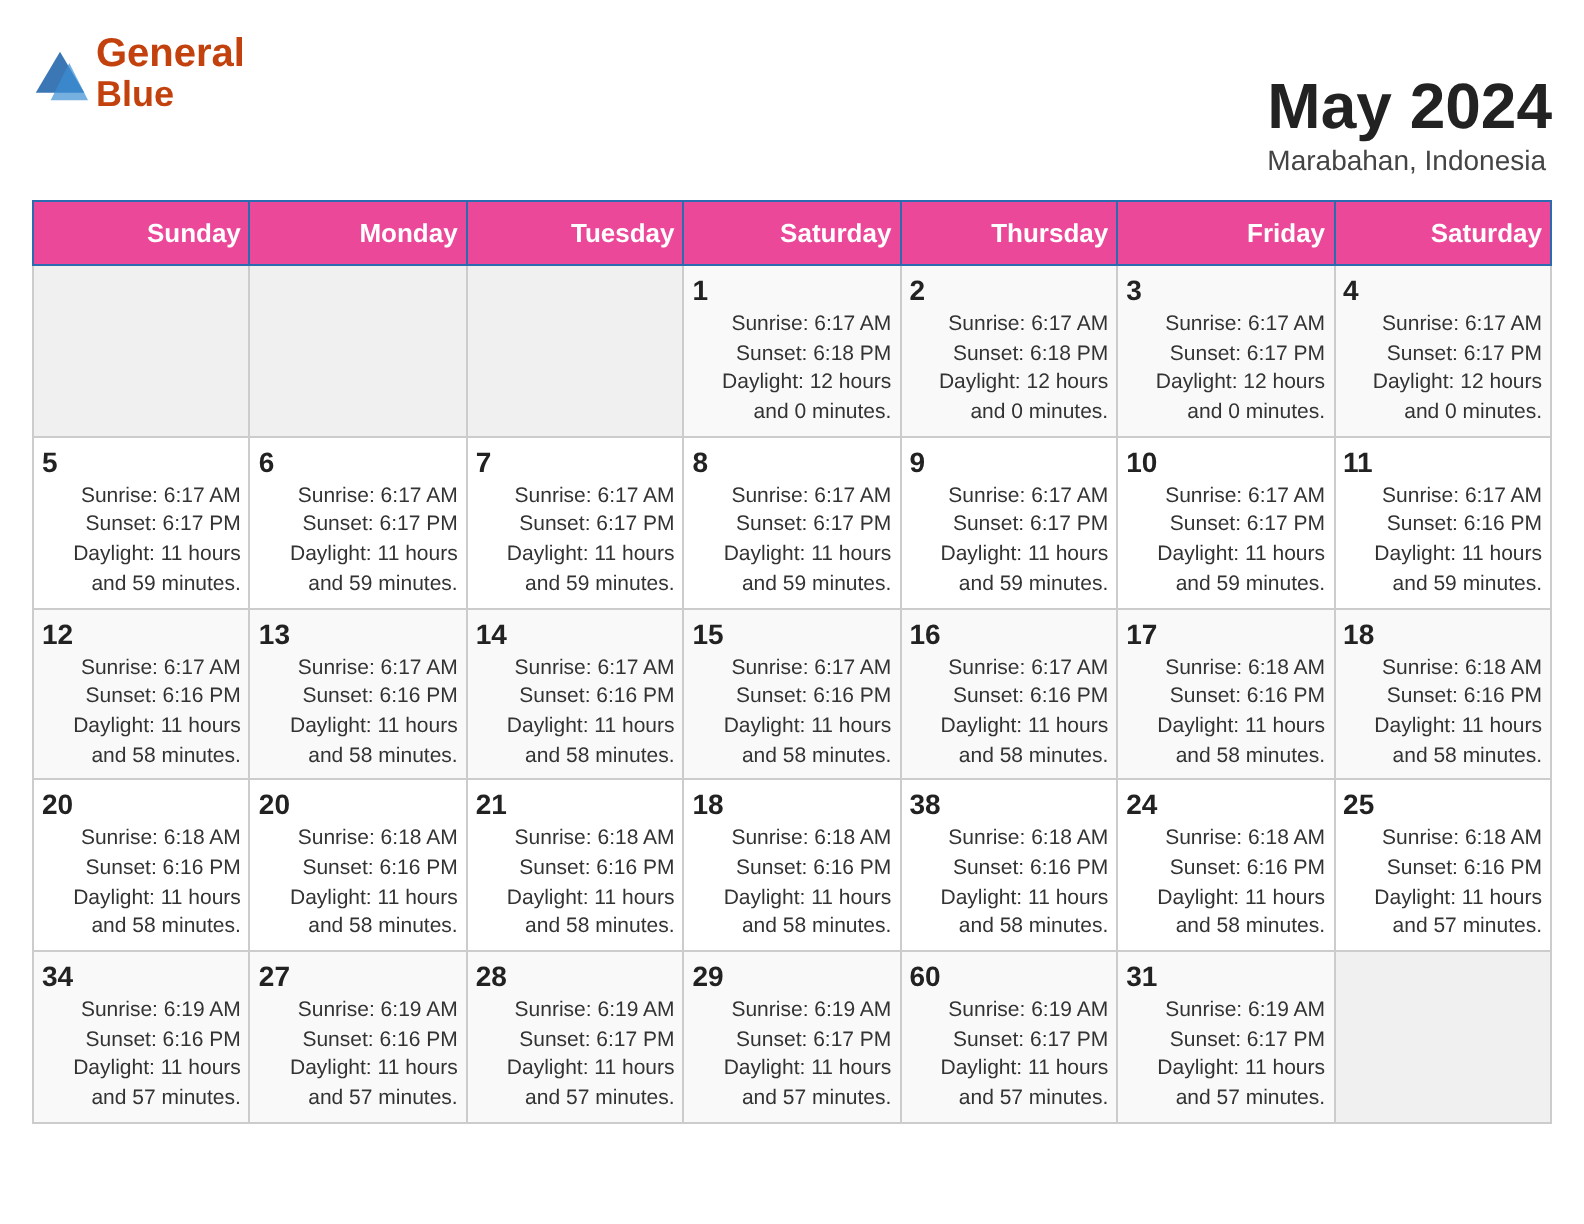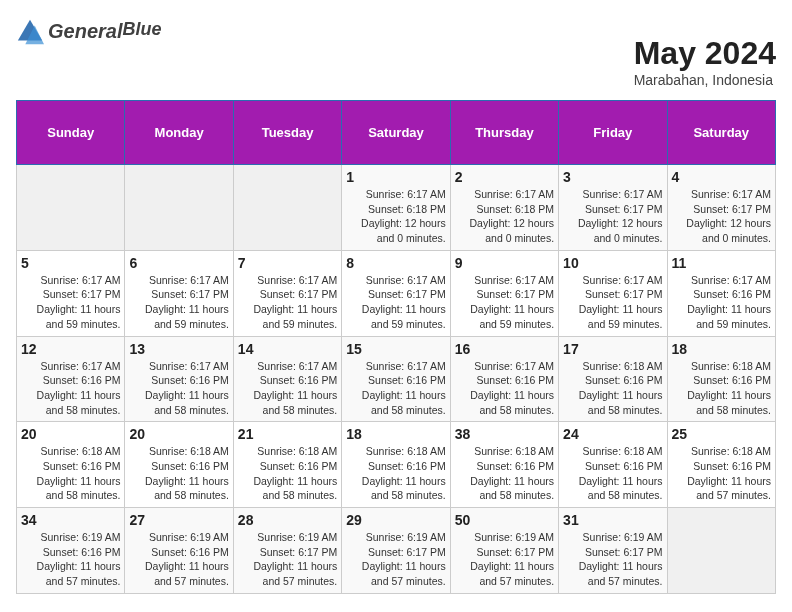--- a/index.html
+++ b/index.html
@@ -15,26 +15,25 @@
       justify-content: space-between;
       align-items: flex-start;
       margin-bottom: 12px;
     }
     .logo {
       display: flex;
       align-items: center;
     }
     .logo-text {
       display: flex;
-      flex-direction: row;
+      flex-direction: column;
       font-size: 18px;
       font-weight: bold;
-      color: #404040;
+      color: #c2410c;
       line-height: 1.1;
-      font-style: italic;
     }
     .logo-text span:first-child { font-size: 20px; }
     .logo-icon {
       width: 28px;
       height: 28px;
       margin-right: 4px;
       margin-top: 2px;
     }
     .title-block {
       text-align: left;
@@ -49,24 +48,24 @@
       font-size: 14px;
       font-weight: normal;
       color: #444;
     }
     .calendar {
       width: 100%;
       border-collapse: collapse;
       font-size: 11px;
     }
     .calendar th {
-      background: #a21caf;
+      background: #ec4899;
       color: #fff;
-      padding: 24px 4px;
-      text-align: center;
+      padding: 8px 4px;
+      text-align: right;
       font-size: 13px;
       font-weight: bold;
       border: 1px solid #2b6cb0;
     }
     .calendar td {
       vertical-align: top;
       border: 1px solid #ccc;
       padding: 4px;
       width: calc(100% / 7);
       height: 80px;
@@ -250,21 +249,21 @@
         </td>
         <td>
           <div class="day-num">28</div>
           <div class="day-info">Sunrise: 6:19 AM<br>Sunset: 6:17 PM<br>Daylight: 11 hours and 57 minutes.</div>
         </td>
         <td>
           <div class="day-num">29</div>
           <div class="day-info">Sunrise: 6:19 AM<br>Sunset: 6:17 PM<br>Daylight: 11 hours and 57 minutes.</div>
         </td>
         <td>
-          <div class="day-num">50</div>
+          <div class="day-num">60</div>
           <div class="day-info">Sunrise: 6:19 AM<br>Sunset: 6:17 PM<br>Daylight: 11 hours and 57 minutes.</div>
         </td>
         <td>
           <div class="day-num">31</div>
           <div class="day-info">Sunrise: 6:19 AM<br>Sunset: 6:17 PM<br>Daylight: 11 hours and 57 minutes.</div>
         </td>
         <td class="empty-cell"></td>
       </tr>
     </tbody>
 </table>

